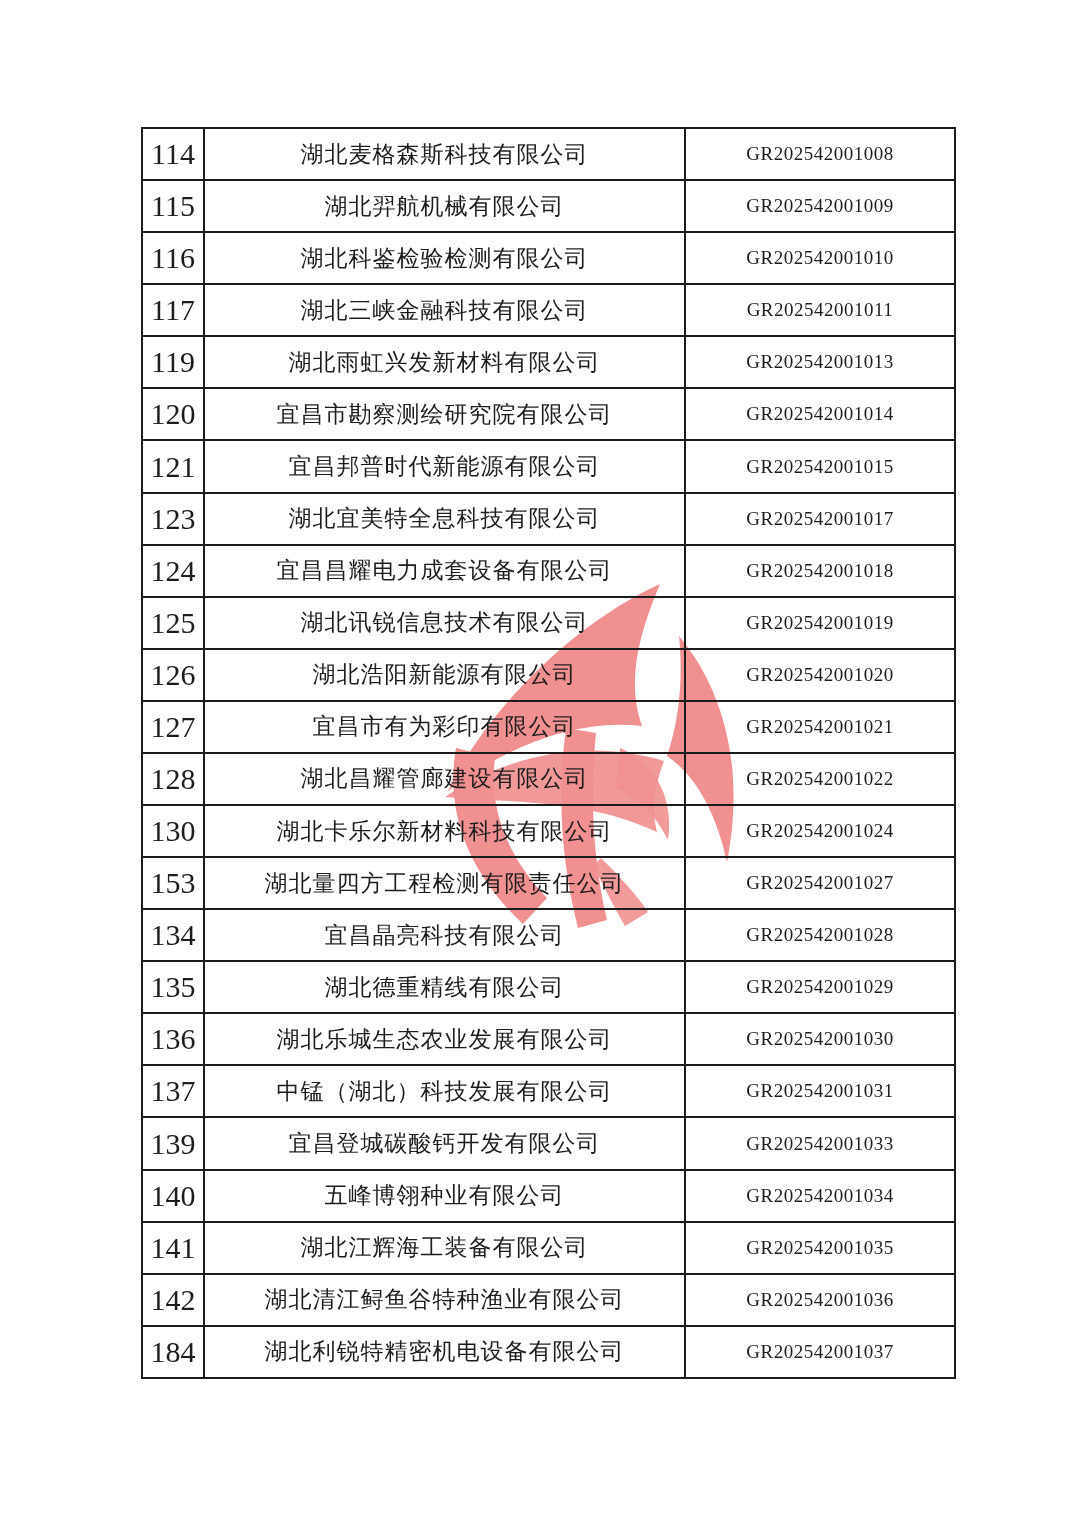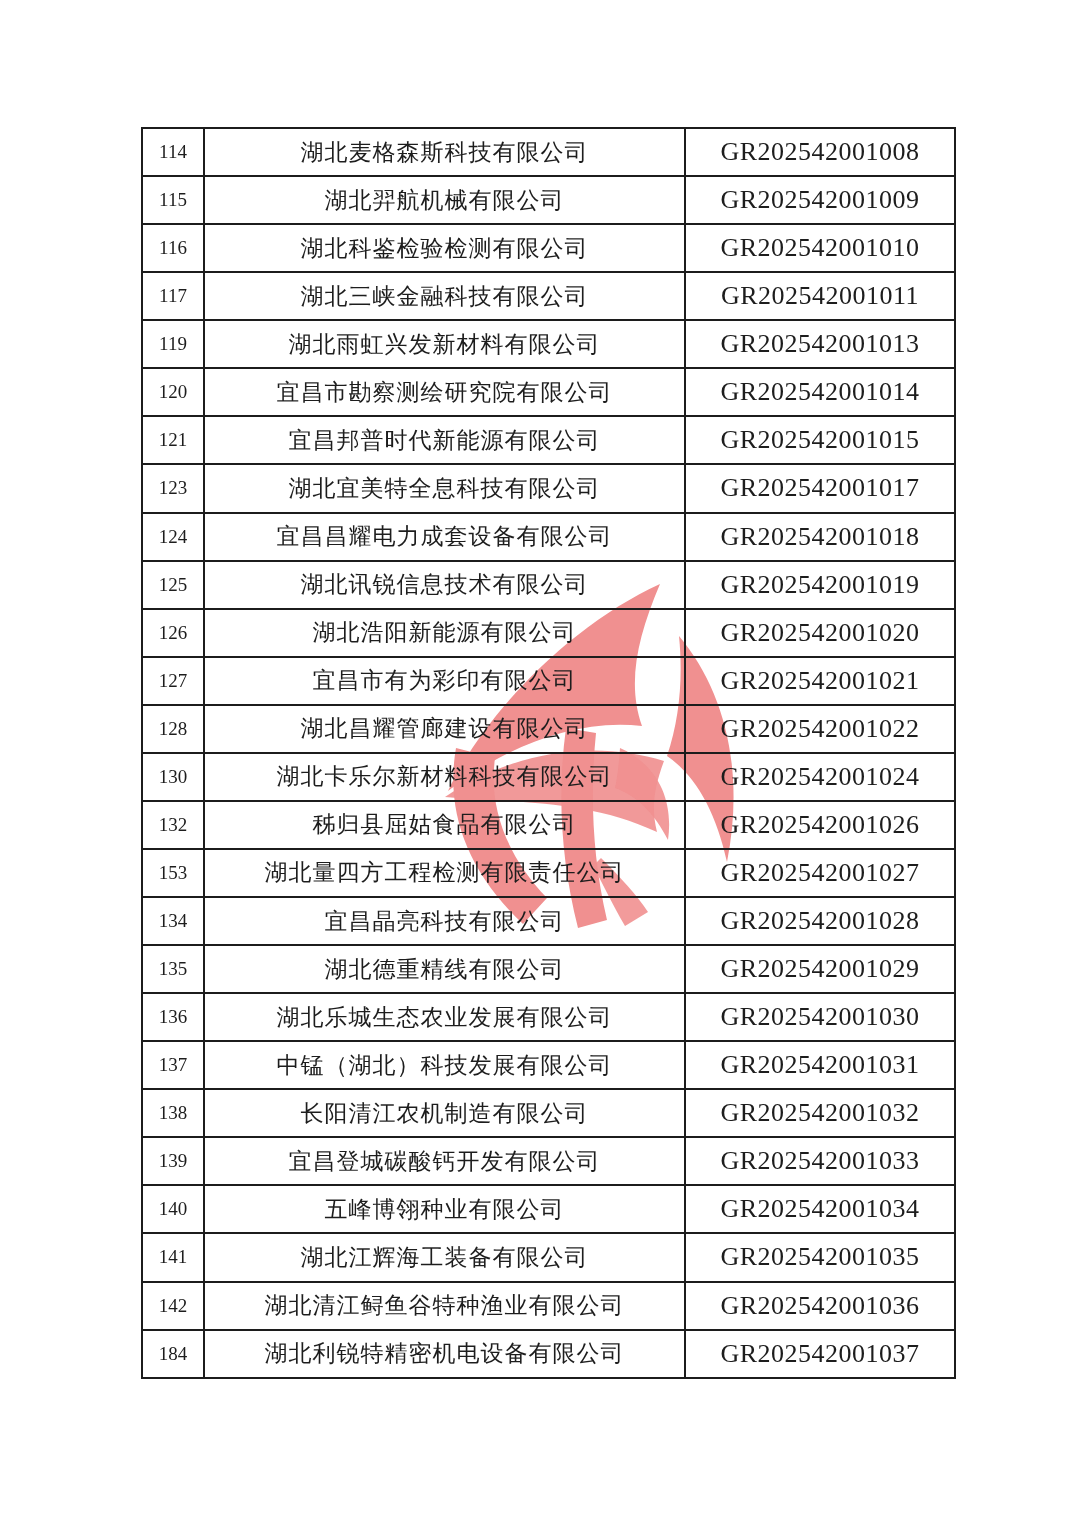--- a/index.html
+++ b/index.html
@@ -40,30 +40,30 @@
     text-align: center;
     vertical-align: middle;
     padding: 0;
     color: #1d1d1d;
     background: transparent;
     overflow: hidden;
     white-space: nowrap;
   }
   td.col-num {
     width: 60px;
-    font-size: 19px;
+    font-size: 30px;
   }
   td.col-name {
     width: 479px;
     font-size: 23px;
     letter-spacing: 1px;
   }
   td.col-code {
     width: 268px;
-    font-size: 26px;
+    font-size: 19px;
     letter-spacing: 0.5px;
   }
 </style>
 </head>
 <body>
 
 <div class="page">
 
   <svg class="watermark" viewBox="0 0 332 392" xmlns="http://www.w3.org/2000/svg" aria-hidden="true">
     <g fill="#ee8181">
@@ -167,25 +167,20 @@
     </tr>
 
 
     <tr>
       <td class="col-num">130</td>
       <td class="col-name">湖北卡乐尔新材料科技有限公司</td>
       <td class="col-code">GR202542001024</td>
     </tr>
 
 
-    <tr>
-      <td class="col-num">132</td>
-      <td class="col-name">秭归县屈姑食品有限公司</td>
-      <td class="col-code">GR202542001026</td>
-    </tr>
 
     <tr>
       <td class="col-num">153</td>
       <td class="col-name">湖北量四方工程检测有限责任公司</td>
       <td class="col-code">GR202542001027</td>
     </tr>
 
     <tr>
       <td class="col-num">134</td>
       <td class="col-name">宜昌晶亮科技有限公司</td>
@@ -203,25 +198,20 @@
       <td class="col-name">湖北乐城生态农业发展有限公司</td>
       <td class="col-code">GR202542001030</td>
     </tr>
 
     <tr>
       <td class="col-num">137</td>
       <td class="col-name">中锰（湖北）科技发展有限公司</td>
       <td class="col-code">GR202542001031</td>
     </tr>
 
-    <tr>
-      <td class="col-num">138</td>
-      <td class="col-name">长阳清江农机制造有限公司</td>
-      <td class="col-code">GR202542001032</td>
-    </tr>
 
     <tr>
       <td class="col-num">139</td>
       <td class="col-name">宜昌登城碳酸钙开发有限公司</td>
       <td class="col-code">GR202542001033</td>
     </tr>
 
     <tr>
       <td class="col-num">140</td>
       <td class="col-name">五峰博翎种业有限公司</td>

